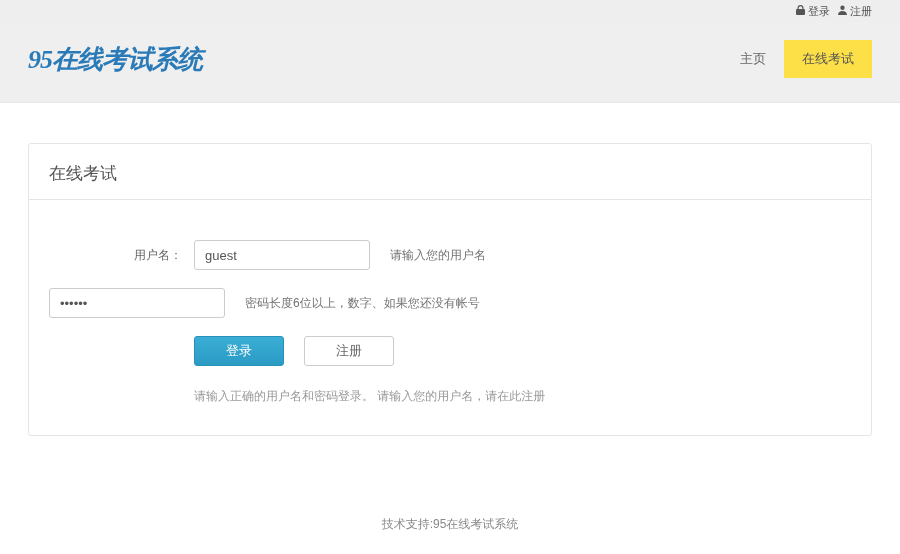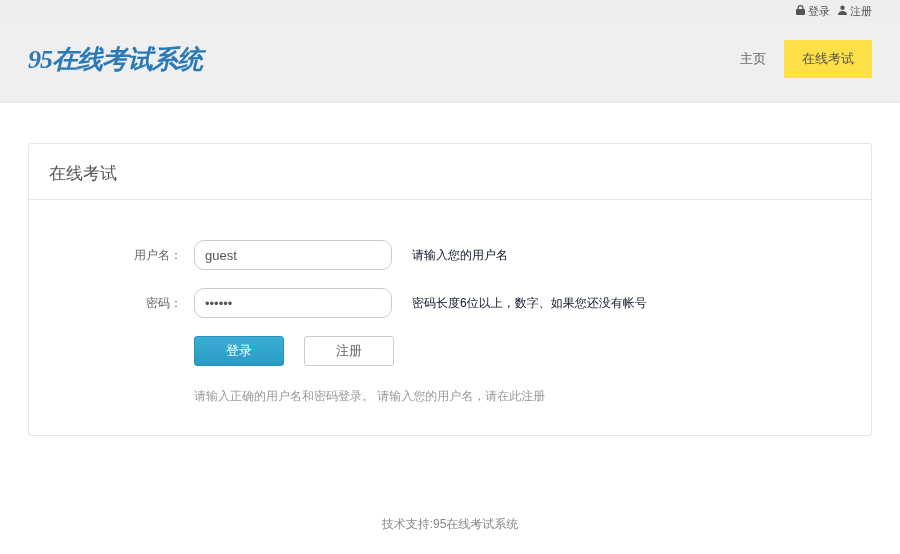--- a/index.html
+++ b/index.html
@@ -90,32 +90,32 @@
       margin-bottom: 18px;
     }
     .form-label {
       width: 145px;
       text-align: right;
       padding-right: 12px;
       font-size: 12px;
       color: #666;
     }
     .form-input {
-      width: 198px;
+      width: 176px;
       height: 30px;
       border: 1px solid #ccc;
-      border-radius: 10px;
+      border-radius: 3px;
       padding: 0 10px;
       font-size: 13px;
       color: #555;
     }
     .form-hint {
       margin-left: 20px;
       font-size: 12px;
-      color: #0f172a;
+      color: #737373;
     }
     .btn-row {
       display: flex;
       margin-left: 145px;
       gap: 20px;
       margin-top: 10px;
     }
     .btn {
       width: 90px;
       height: 30px;
@@ -182,21 +182,20 @@
     <div class="panel-header">
       <h2>在线考试</h2>
     </div>
     <div class="form">
       <div class="form-row">
         <div class="form-label">用户名：</div>
         <input type="text" class="form-input" value="guest" style="">
         <div class="form-hint">请输入您的用户名</div>
       </div>
       <div class="form-row">
-        <div class="form-label">密码：</div>
         <input type="password" class="form-input" value="••••••" style="">
         <div class="form-hint">密码长度6位以上，数字、如果您还没有帐号</div>
       </div>
       <div class="btn-row">
         <button class="btn btn-primary">登录</button>
         <button class="btn btn-default">注册</button>
       </div>
       <div class="help-text">请输入正确的用户名和密码登录。 请输入您的用户名，请在此注册</div>
     </div>
   </div>

